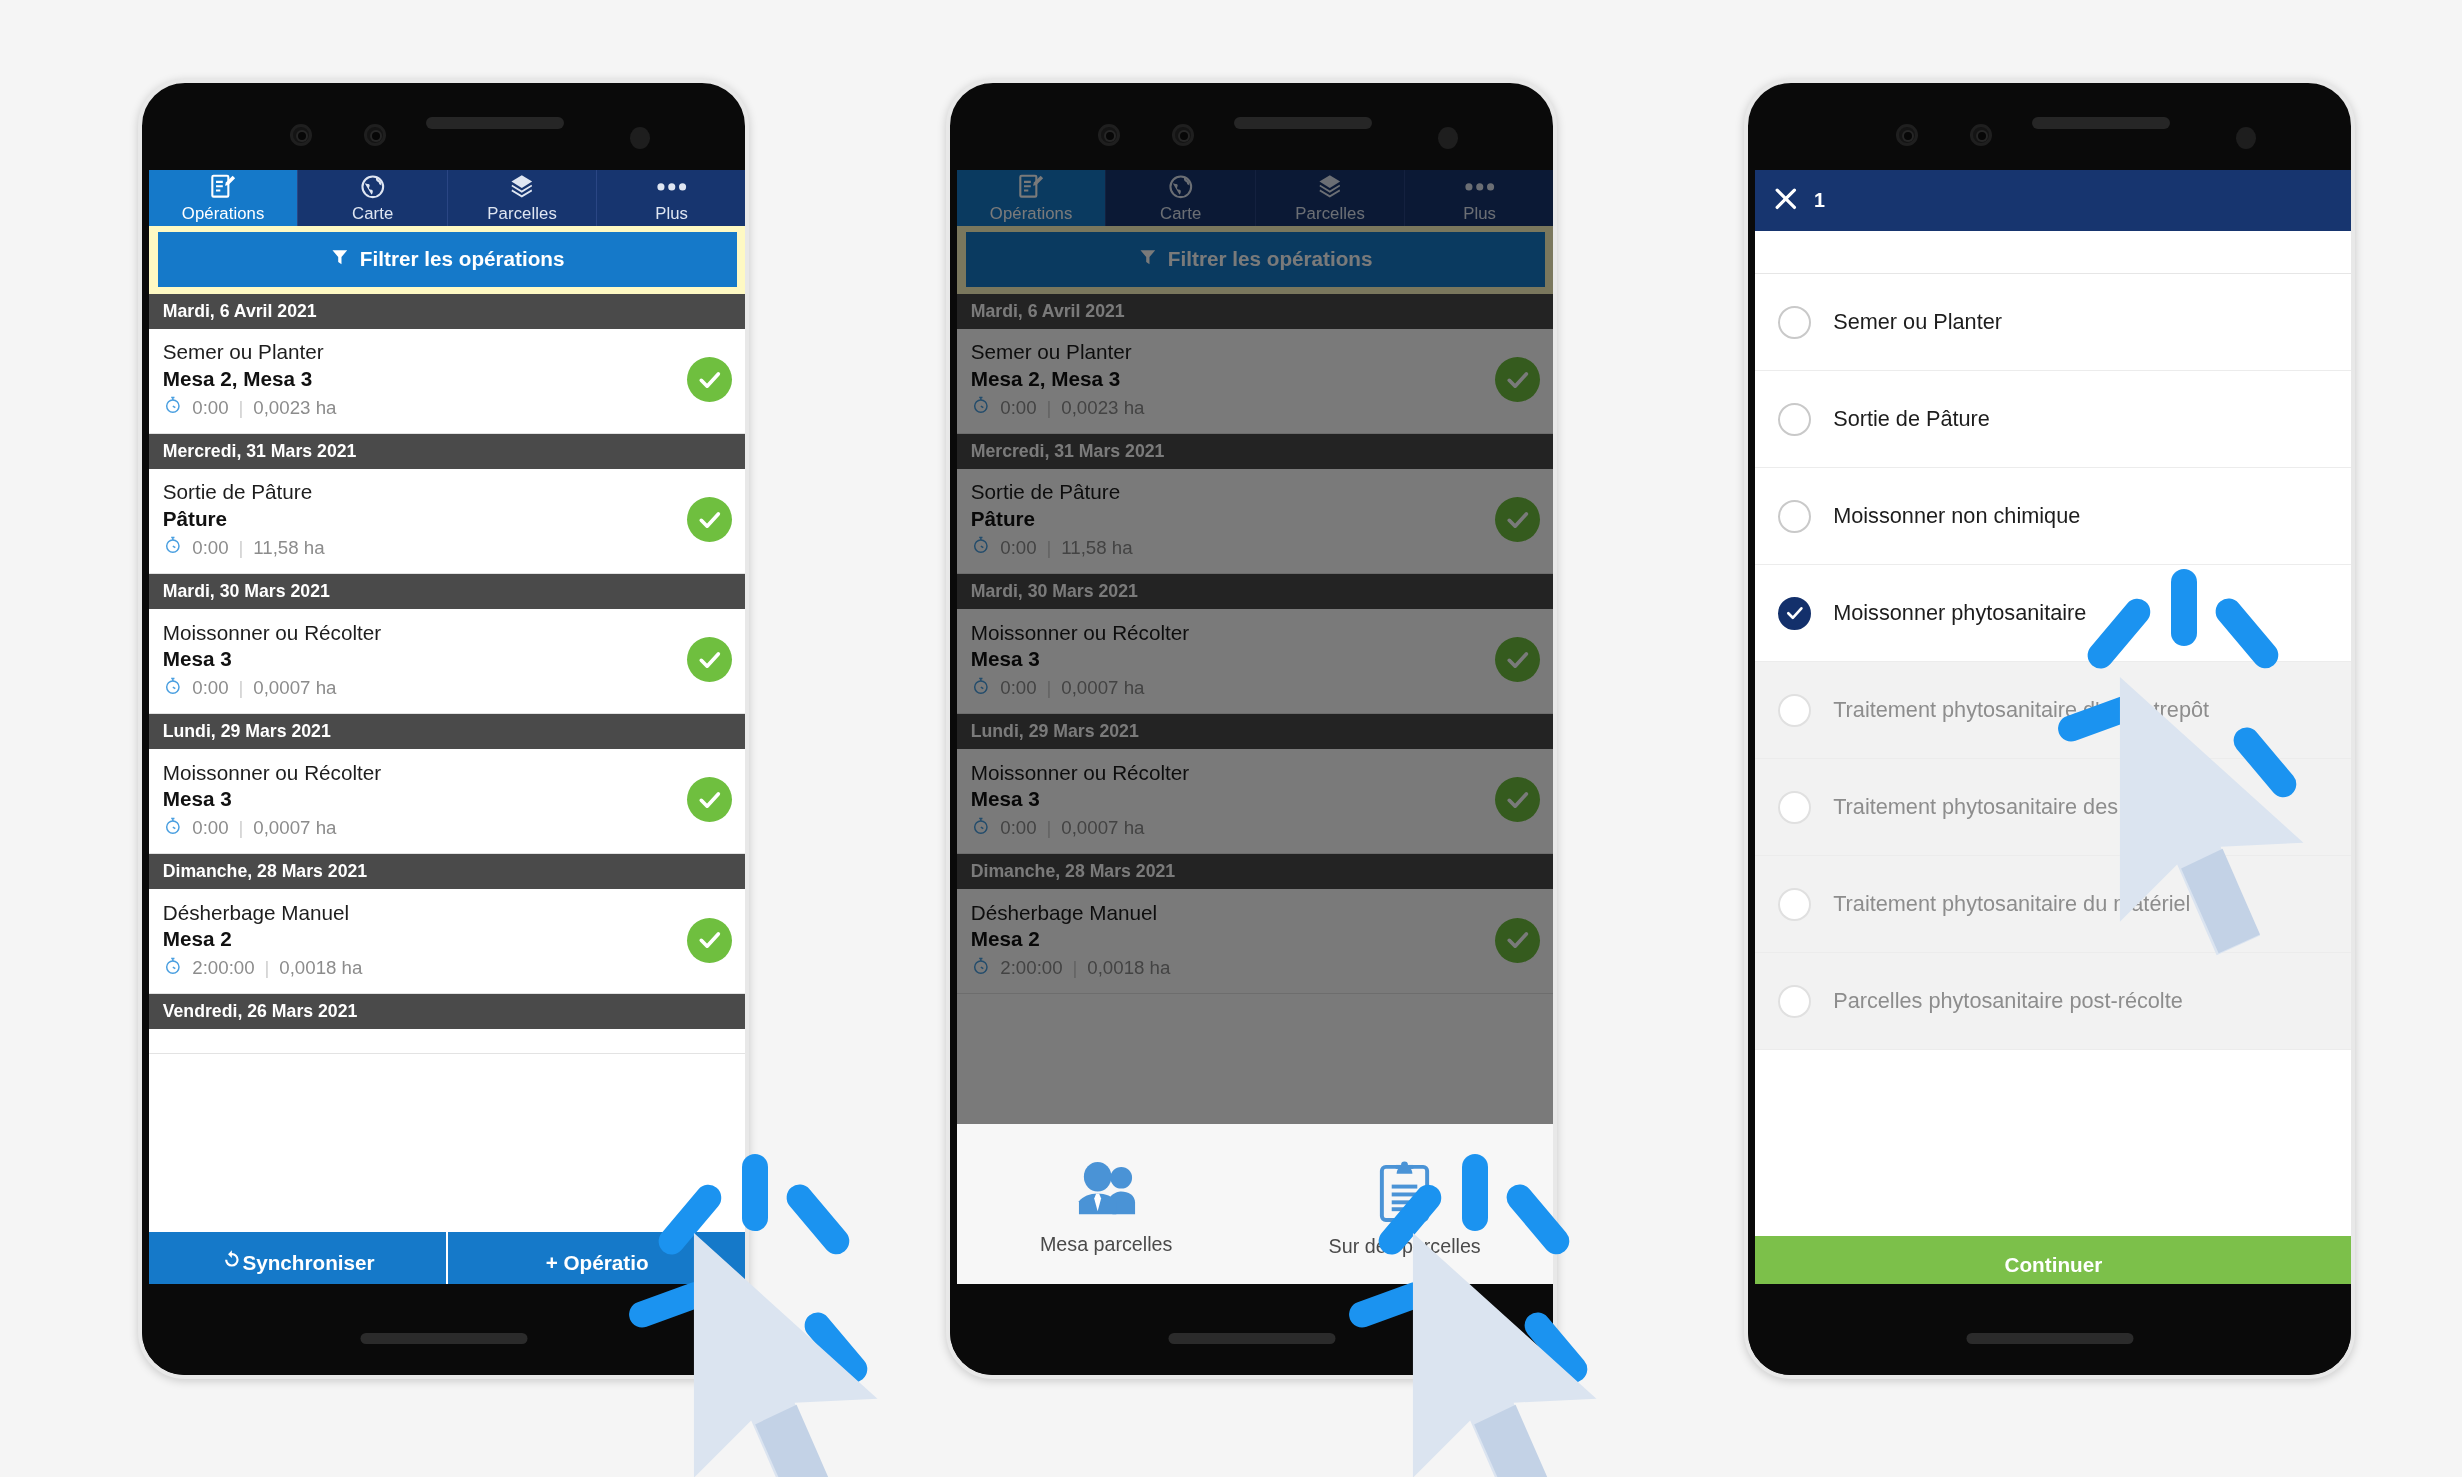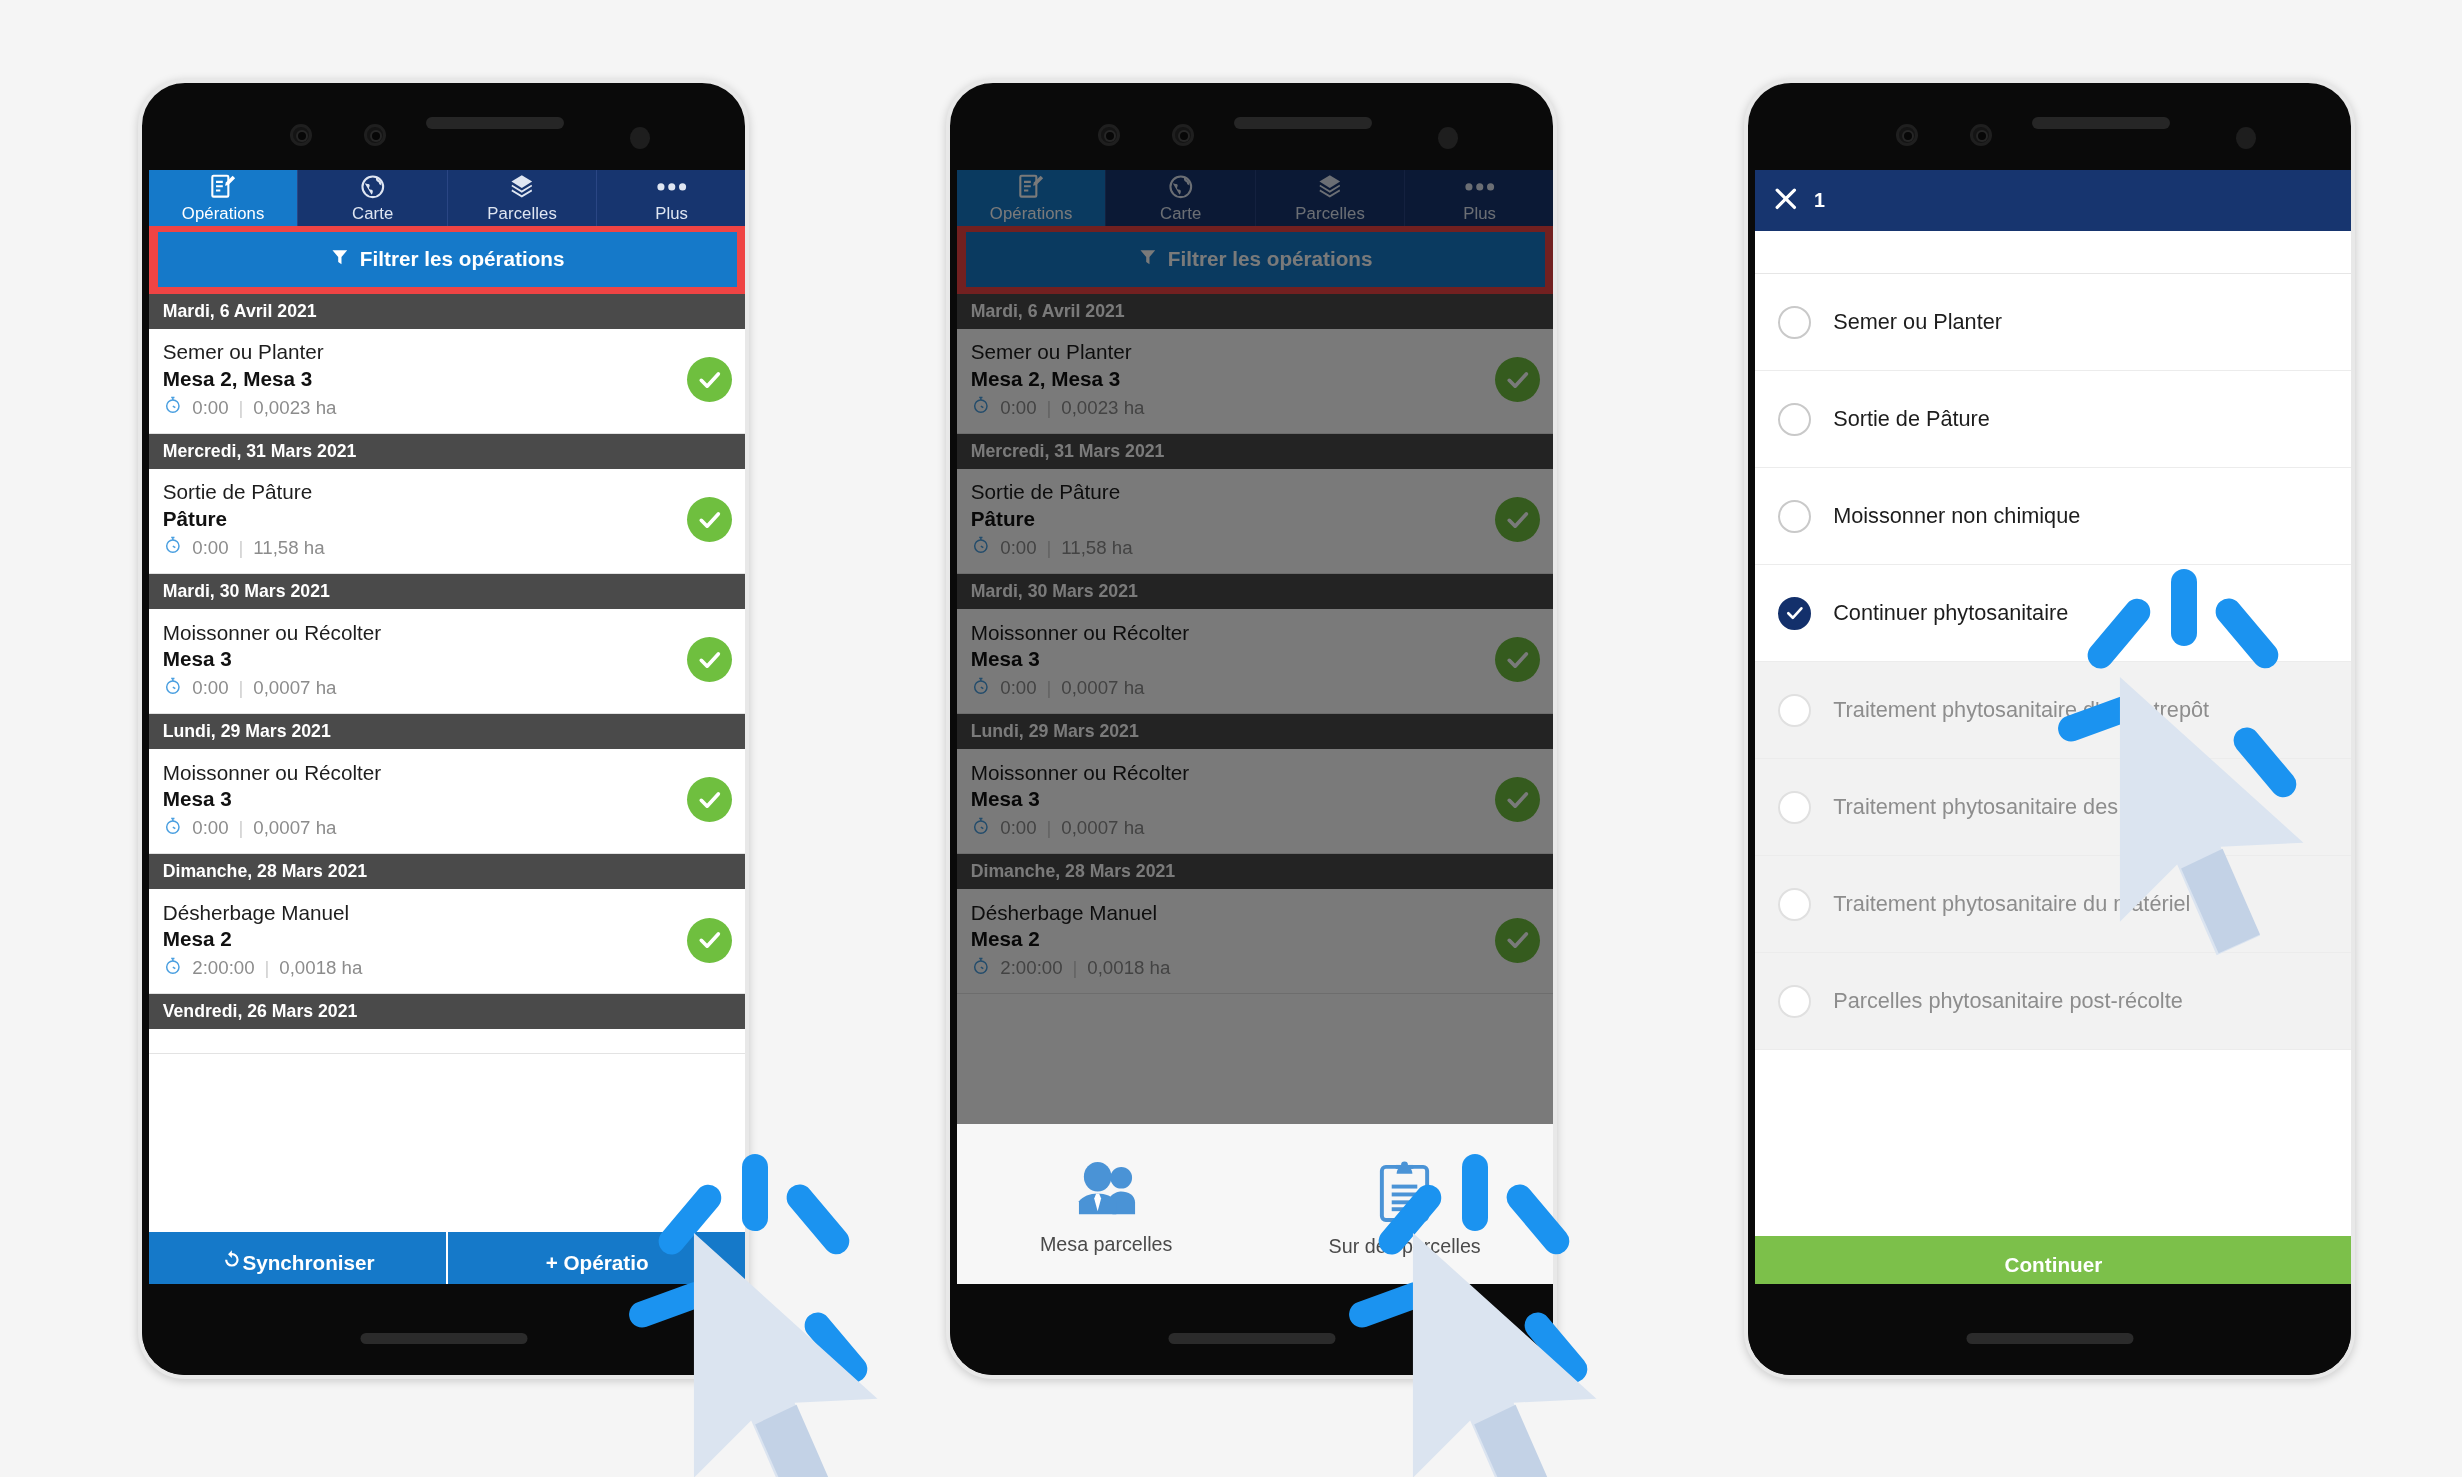--- a/index.html
+++ b/index.html
@@ -54,21 +54,21 @@
   
   .tabbar { display: flex; height: 56px; background: #17356f; }
   .tab { flex: 1; display: flex; flex-direction: column; align-items: center;
          justify-content: center; gap: 3px; border-right: 1px solid #2a4684;
          color: #dfe6f2; }
   .tab:last-child { border-right: none; }
   .tab.active { background: #1579c9; color: #ffffff; }
   .tab .ticon { height: 29.6px; display: flex; align-items: center; }
   .tab .tlabel { font-size: 16.7px; letter-spacing: 0.1px; }
 
-  .filterbar { padding: 5.9px 8.9px 6.9px 8.9px; background: #ef4444; text-align: right; }
+  .filterbar { padding: 5.9px 8.9px 6.9px 8.9px; background: #fef9c3; text-align: right; }
   .filterbtn { height: 55px; background: #1579c9; color: #fff;
                display: flex; align-items: center; justify-content: center; gap: 9.9px;
                font-size: 20.7px; font-weight: bold; }
 
   .daterow { background: #4a4a4a; color: #ffffff; font-size: 17.7px; font-weight: bold;
              padding: 6.9px 13.8px; }
   .oprow { background: #ffffff; padding: 10.8px 13.8px 12.8px 13.8px;
            display: flex; align-items: center; border-bottom: 1px solid #e3e3e3; }
   .opinfo { flex: 1; min-width: 0; }
   .optype { font-size: 20.7px; color: #1d1d1d; line-height: 1.22; }
@@ -605,21 +605,21 @@
       <div class="pickrow">
         <span class="radio"></span>
         <span class="plabel">Moissonner non chimique</span>
       </div>
       <div class="pickrow">
         <span class="radio sel">
           <svg width="19.7" height="19.7" viewBox="0 0 24 24" fill="none" stroke="#ffffff" stroke-width="3.2" stroke-linecap="round" stroke-linejoin="round">
               <polyline points="4,12.5 9.5,18 20,6.5"></polyline>
             </svg>
         </span>
-        <span class="plabel">Continuer phytosanitaire</span>
+        <span class="plabel">Moissonner phytosanitaire</span>
       </div>
       <div class="pickrow disabled">
         <span class="radio"></span>
         <span class="plabel">Traitement phytosanitaire d'un entrepôt</span>
       </div>
       <div class="pickrow disabled">
         <span class="radio"></span>
         <span class="plabel">Traitement phytosanitaire des semences</span>
       </div>
       <div class="pickrow disabled">

